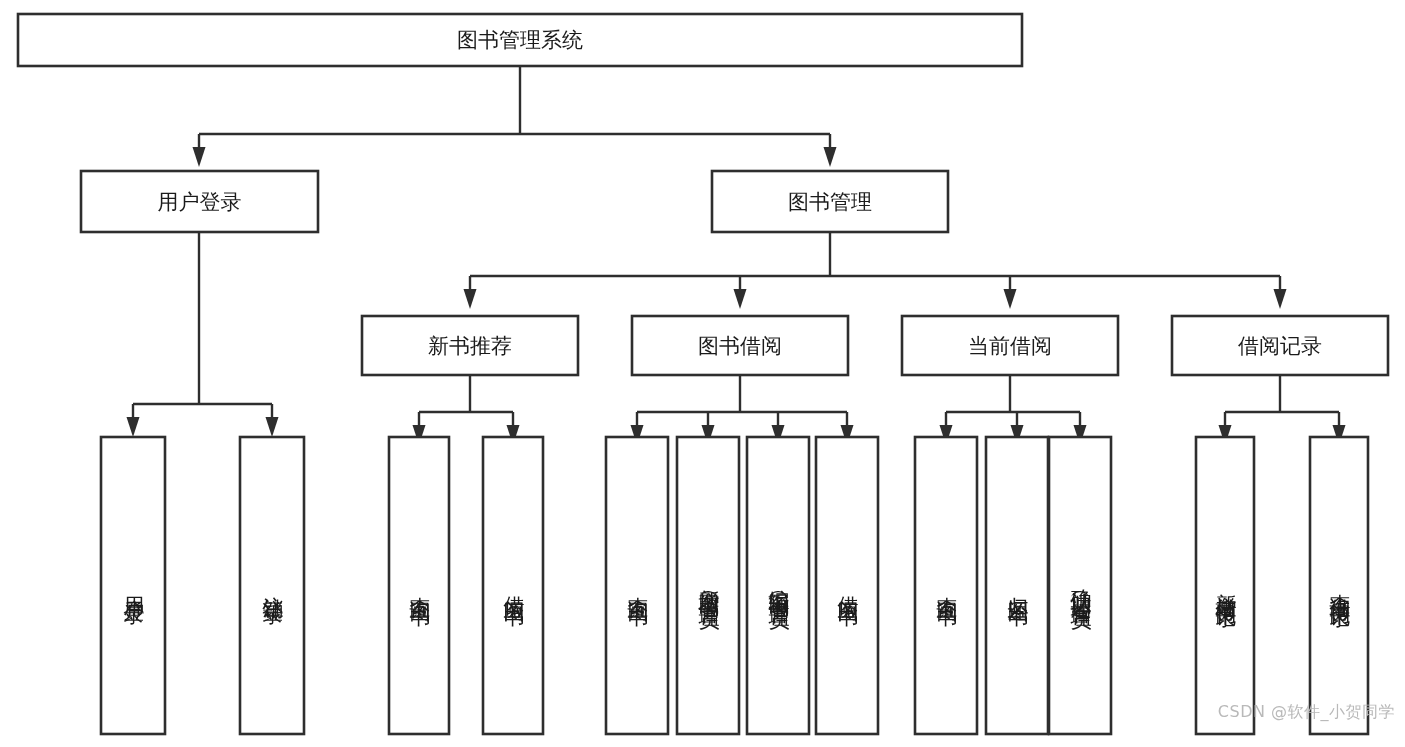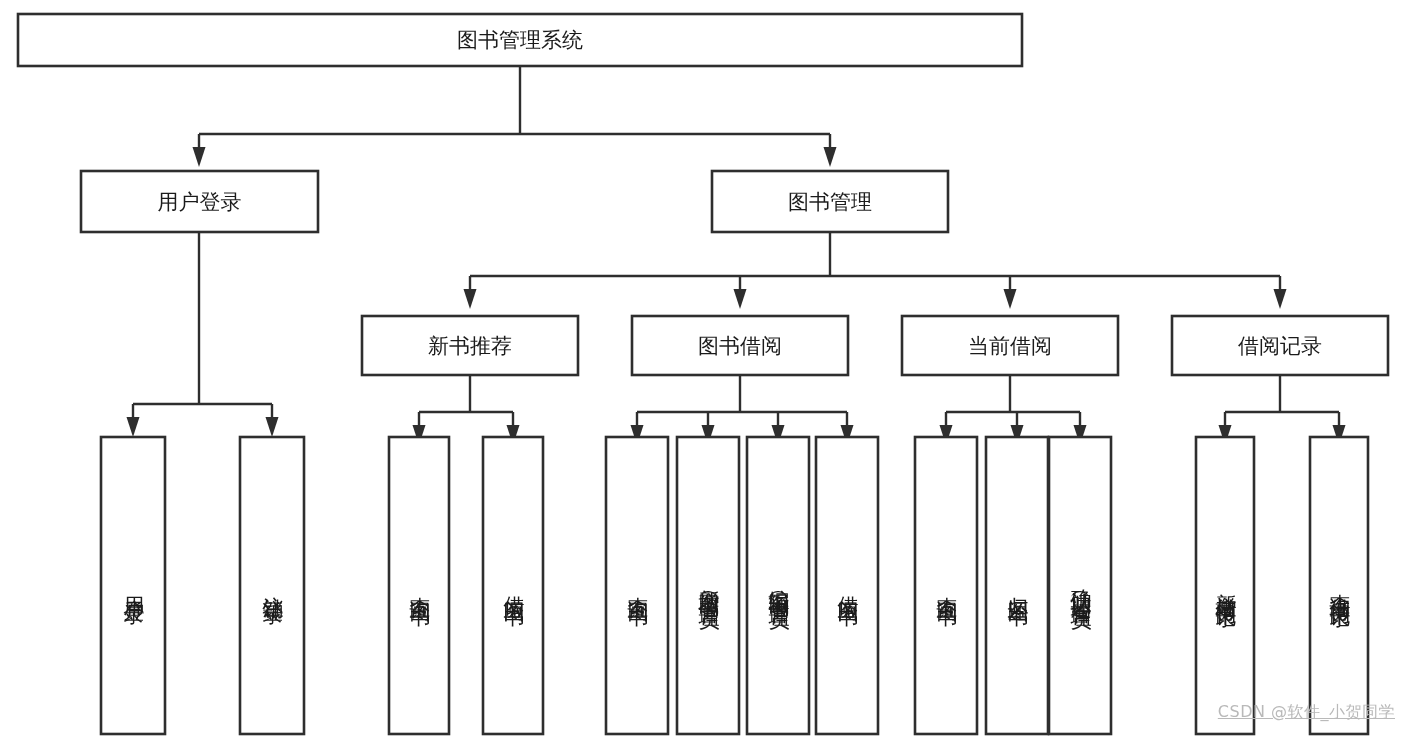--- a/index.html
+++ b/index.html
@@ -63,21 +63,20 @@
   .watermark {
     position: absolute;
     right: 10px;
     bottom: 6px;
     font-family: "DejaVu Sans", "Liberation Sans", sans-serif;
     font-size: 16px;
     color: #b9b9b9;
     letter-spacing: 0.5px;
     user-select: none;
     white-space: nowrap;
-    text-decoration: underline;
   }
 </style>
 </head>
 <body>
 
 <div id="diagram-root">
   <svg id="tree-svg" viewBox="0 0 1405 747" xmlns="http://www.w3.org/2000/svg">
     <g id="edges-layer">
         <g>
           <path class="edge-line" d="M 520 66 L 520 134"></path>

